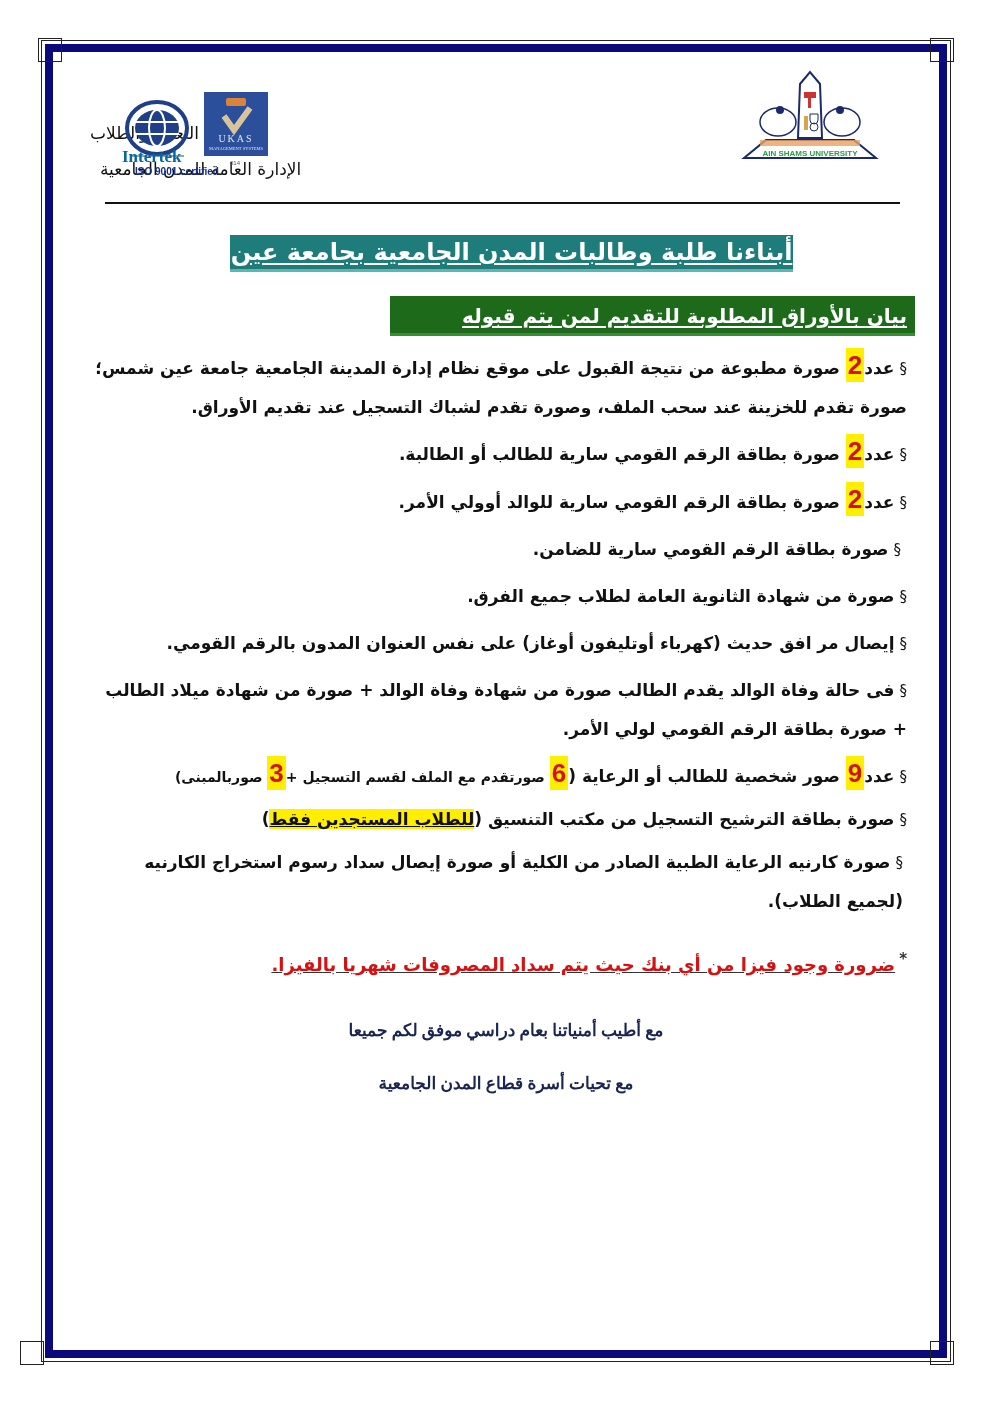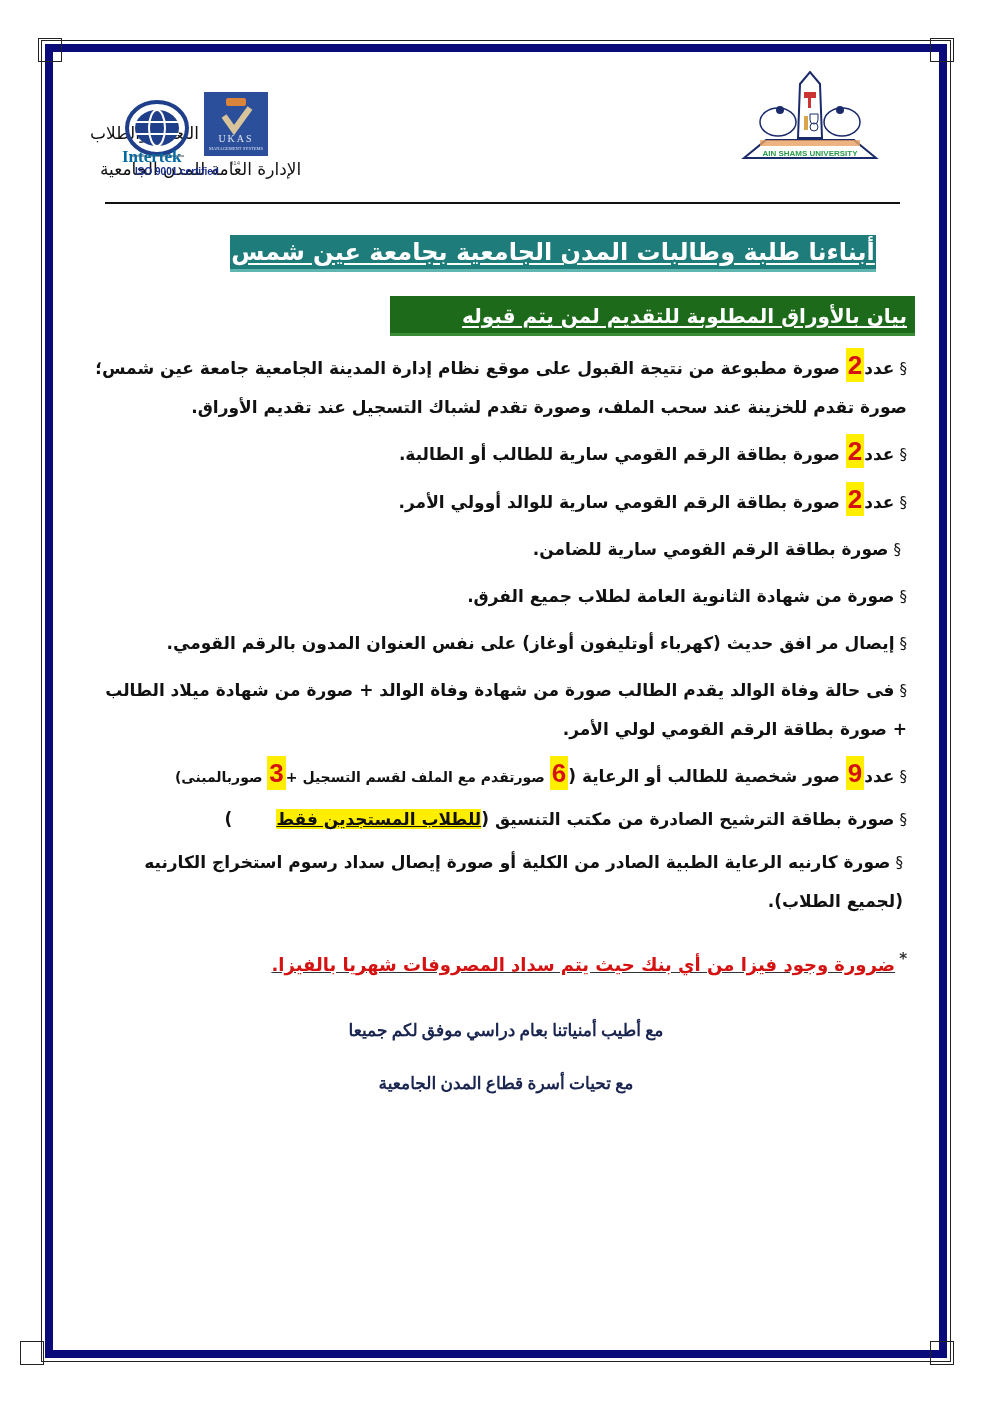--- a/index.html
+++ b/index.html
@@ -29,42 +29,42 @@
     .header-line.l1 { position: relative; left: -10px; }
     .logo-intertek { position: absolute; left: 22px; top: 20px; width: 70px; height: 80px; }
     .intertek-word { position: absolute; left: 22px; top: 77px; font-family: Liberation Serif, serif; font-weight: bold; font-size: 17px; color: #0369a1; direction: ltr; text-align: right; }
     .iso-text { position: absolute; left: 35px; top: 96px; font-family: "Liberation Sans", sans-serif; font-weight: bold; font-size: 10px; color: #1a2f8a; direction: ltr; }
     .logo-ukas { position: absolute; left: 104px; top: 22px; width: 64px; height: 64px; background: #2b4f9b; }
     .ukas-num { position: absolute; left: 130px; top: 90px; font-family: "Liberation Sans", sans-serif; font-size: 6px; color: #555; direction: ltr; }
     .header-rule { position: absolute; left: 105px; top: 202px; width: 795px; height: 2px; background: #111; }
 
     
     .banner1 {
-      position: absolute; left: 230px; top: 235px; width: 646px; height: 37px;
+      position: absolute; left: 230px; top: 235px; width: 563px; height: 37px;
       background: #1e7c7a; border-bottom: 3px solid #5fb5b0;
       color: #fff; font-weight: bold; font-size: 24px; text-align: center; line-height: 34px;
       text-decoration: underline; text-underline-offset: 3px;
     }
     .banner2 {
       position: absolute; left: 390px; top: 296px; width: 525px; height: 40px;
       background: #1c6a1a; border-bottom: 3px solid #3a8d36;
       color: #fff; font-weight: bold; font-size: 20px; text-align: right; line-height: 40px; padding-right: 8px;
       text-decoration: underline; text-underline-offset: 3px;
     }
 
     
     .list { position: absolute; right: 85px; top: 348px; width: 815px; }
     .item { font-size: 17px; font-weight: bold; color: #111; line-height: 38px; margin-bottom: 8px; }
     .item.tight { margin-bottom: 4px; }
     .bullet { font-weight: normal; margin-left: 5px; font-size: 15px; }
     .num {
       background: #ffee00; color: #d41212; font-weight: bold; font-size: 26px;
       font-family: "Liberation Sans", sans-serif; padding: 0 2px; display: inline-block; line-height: 34px;
     }
-    .hl-note { background: #ffee00; text-decoration: underline; margin-left: 44px; }
+    .hl-note { background: #ffee00; text-decoration: underline; }
     .item .small { font-size: 14px; }
 
     
     .note-visa {
       position: absolute; right: 85px; top: 950px; font-size: 18px; font-weight: bold; color: #d41212;
       text-decoration: underline; text-decoration-color: #333;
     }
     .note-visa .star { color: #333; font-size: 15px; vertical-align: super; text-decoration: none; display: inline-block; margin-left: 4px; }
     .closing { position: absolute; left: 0; right: 0; text-align: center; font-weight: bold; color: #1a2550; font-size: 17px; font-family: Liberation Serif, serif; }
     .closing.c1 { top: 1020px; left: 20px; }
@@ -146,21 +146,21 @@
   <div class="item">
     <span class="bullet">§</span><span>إيصال مر افق حديث (كهرباء أوتليفون أوغاز) على نفس العنوان المدون بالرقم القومي.</span>
   </div>
   <div class="item">
     <span class="bullet">§</span><span>فى حالة وفاة الوالد يقدم الطالب صورة من شهادة وفاة الوالد + صورة من شهادة ميلاد الطالب + صورة بطاقة الرقم القومي لولي الأمر.</span>
   </div>
   <div class="item tight">
     <span class="bullet">§</span><span>عدد</span><span class="num">9</span><span> صور شخصية للطالب أو الرعاية (</span><span class="num">6</span><span class="small"> صورتقدم مع الملف لقسم التسجيل +</span><span class="num">3</span><span class="small"> صوربالمبنى)</span>
   </div>
   <div class="item tight">
-    <span class="bullet">§</span><span>صورة بطاقة الترشيح الصادرة من مكتب التنسيق (</span><span class="hl-note">للطلاب المستجدين فقط</span><span>)</span>
+    <span class="bullet">§</span><span>صورة بطاقة الترشيح التسجيل من مكتب التنسيق (</span><span class="hl-note">للطلاب المستجدين فقط</span><span>)</span>
   </div>
   <div class="item" style="padding-right:4px">
     <span class="bullet">§</span><span>صورة كارنيه الرعاية الطبية الصادر من الكلية أو صورة إيصال سداد رسوم استخراج الكارنيه (لجميع الطلاب).</span>
   </div>
 </div>
 
 <div class="note-visa">
   <span class="star">*</span><span>ضرورة وجود فيزا من أي بنك حيث يتم سداد المصروفات شهريا بالفيزا.</span>
 </div>
 

